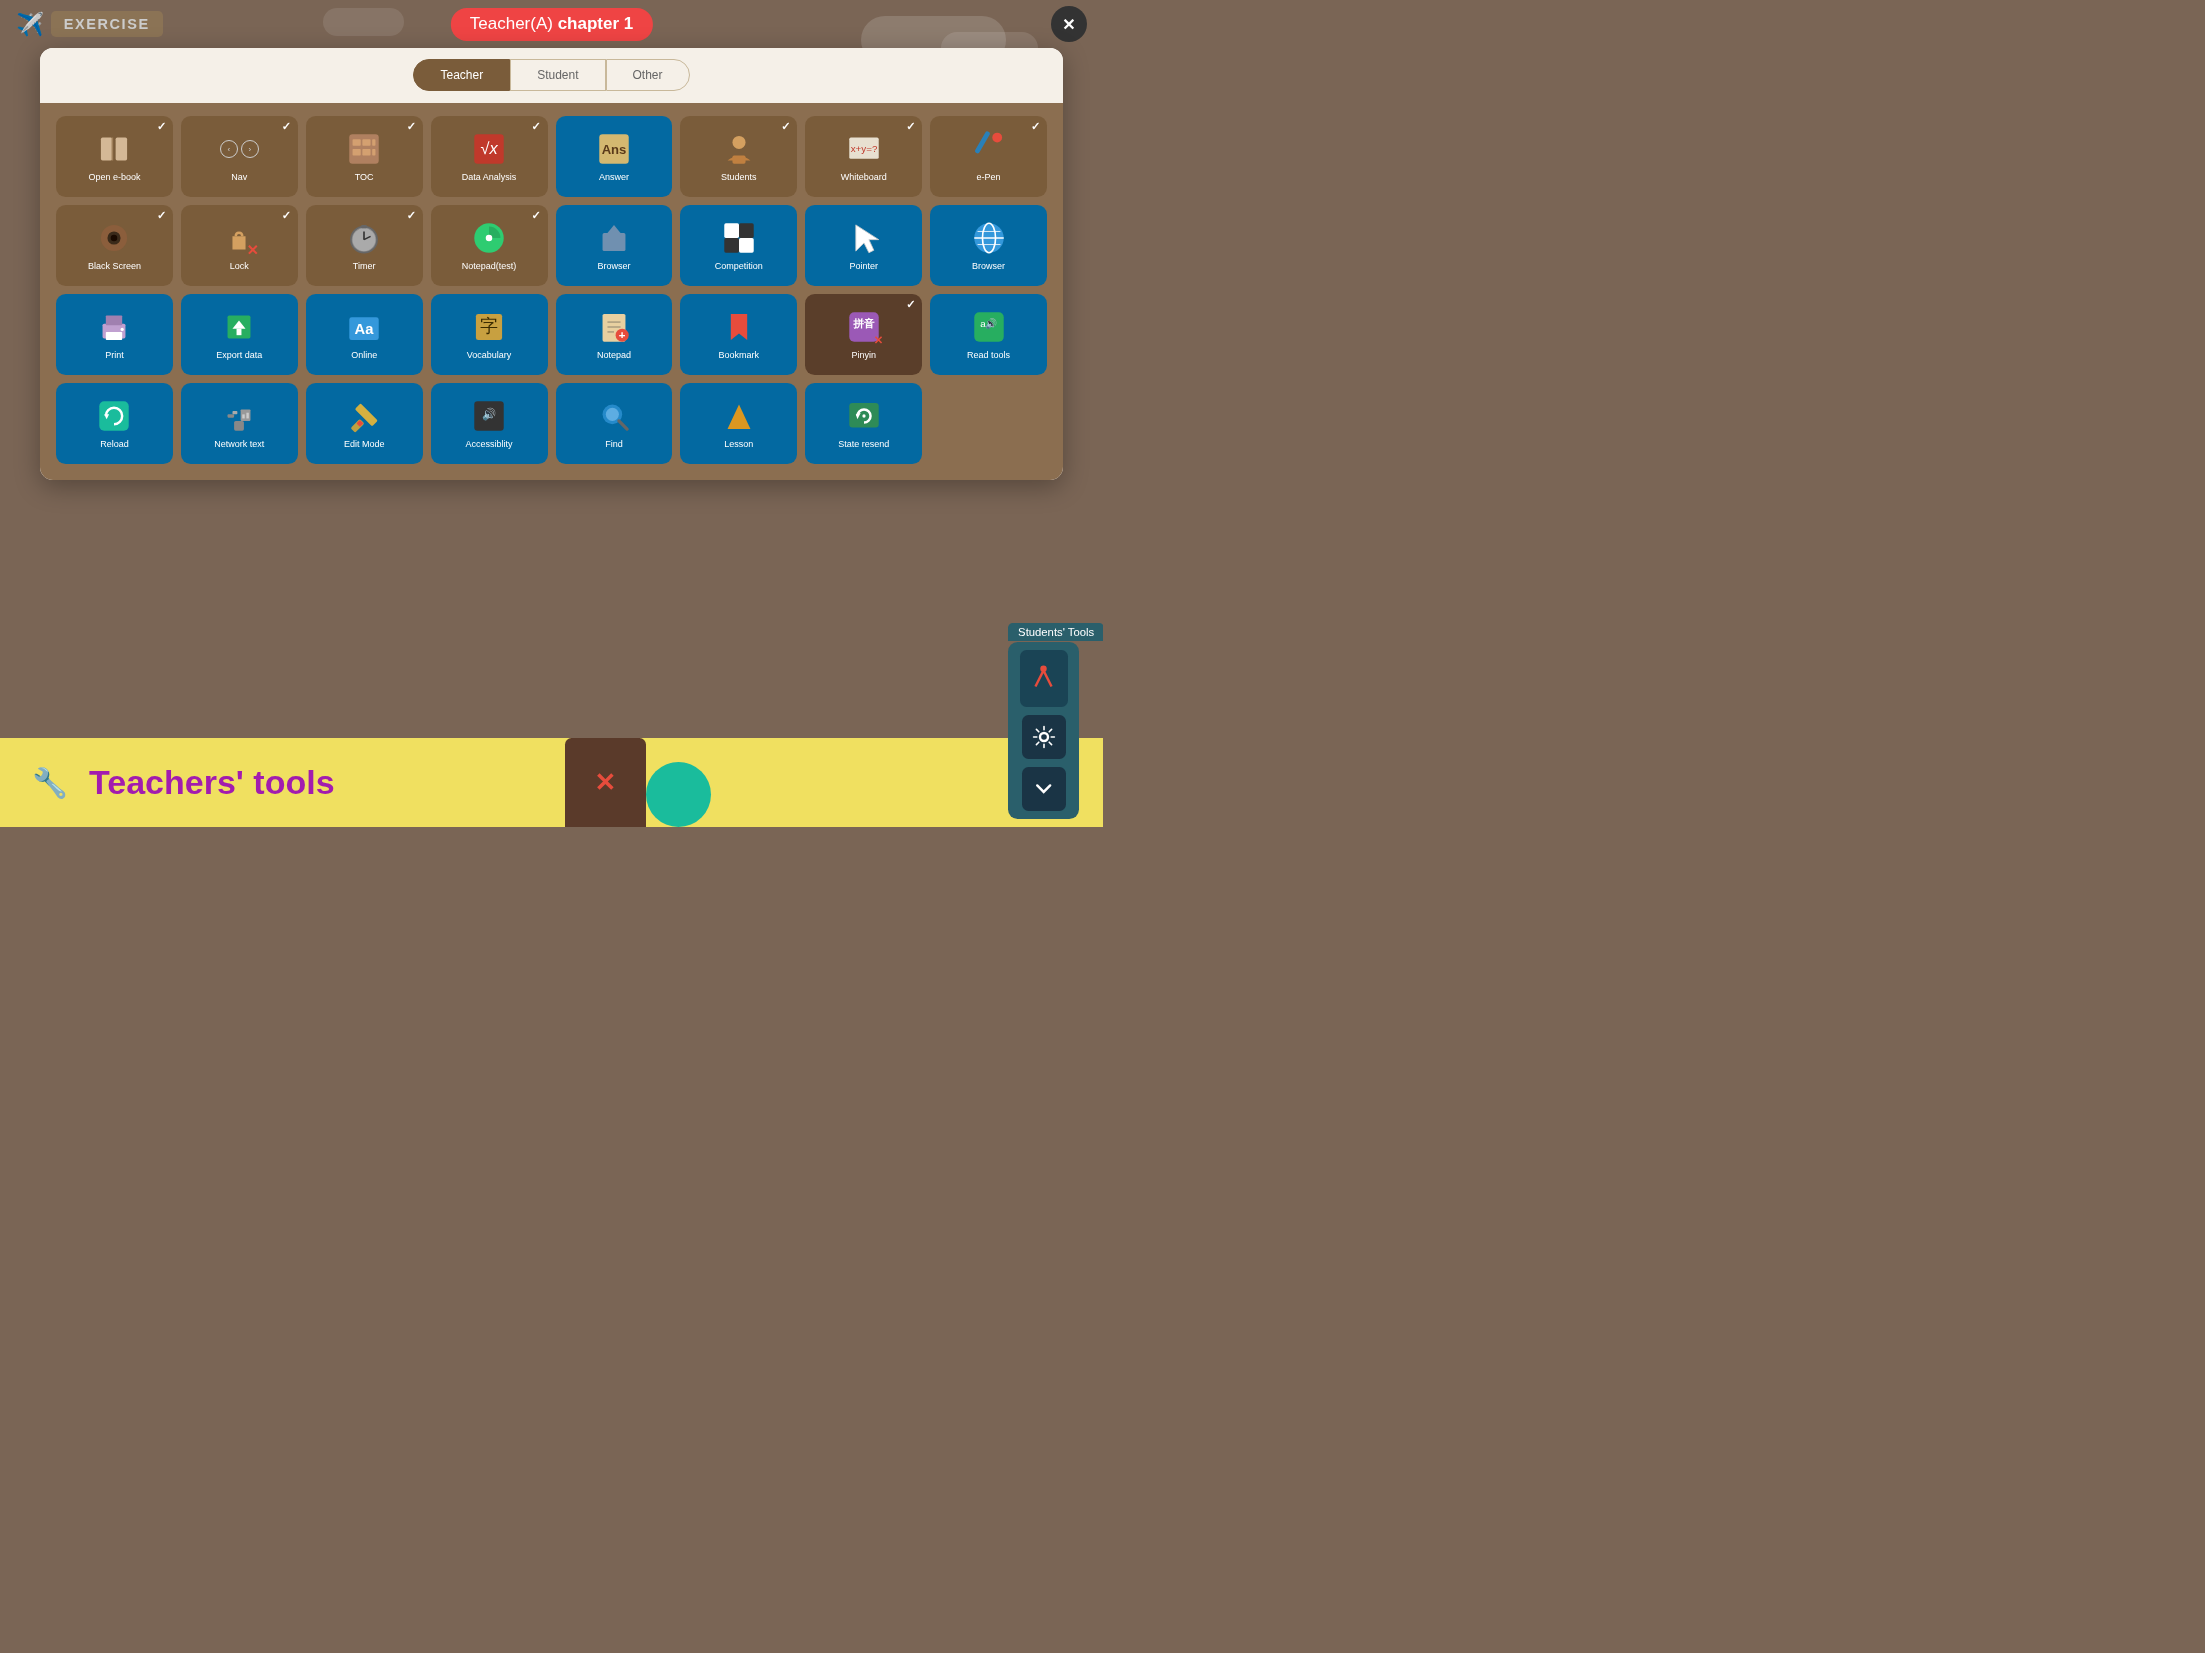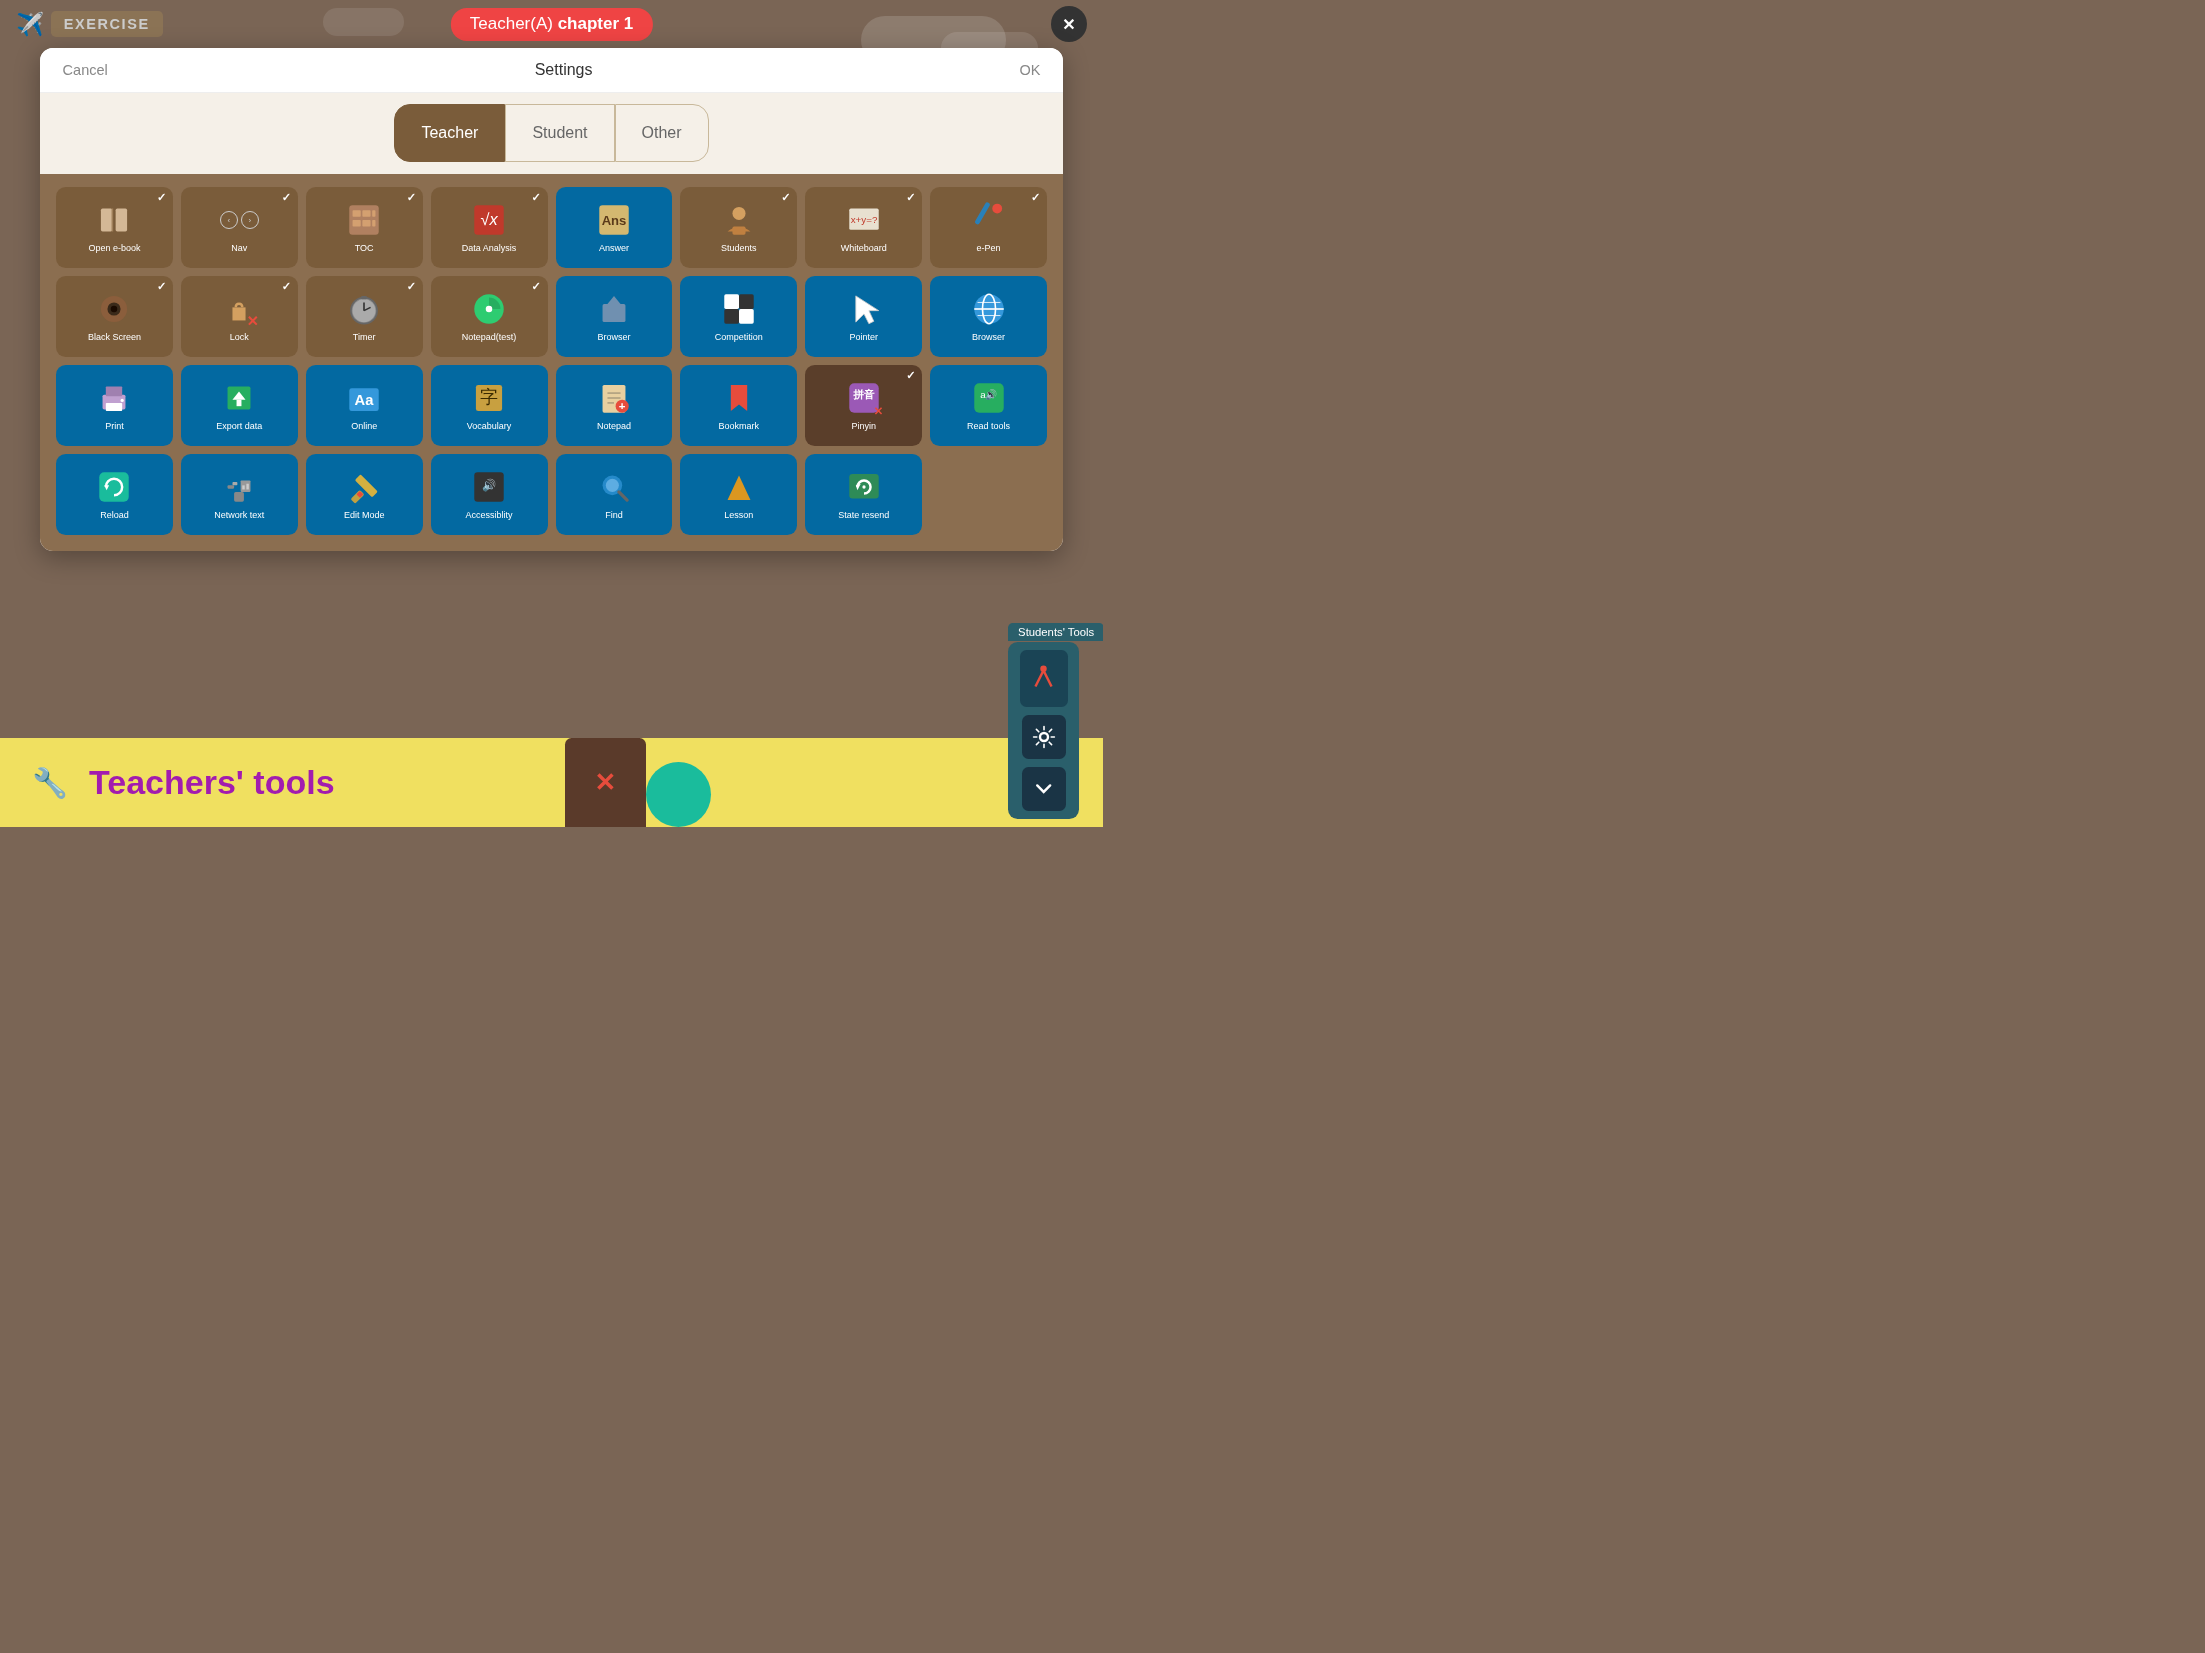--- a/index.html
+++ b/index.html
@@ -141,25 +141,25 @@
     .tabs-row {
       display: flex;
       justify-content: center;
       align-items: center;
       padding: 11.3px 0;
       background: #f5f0e8;
       gap: 0;
     }
 
     .tab-btn {
-      padding: 19px 26px;
+      padding: 8px 26px;
       border: 0.8px solid #c8b89a;
       background: transparent;
       color: #666;
-      font-size: 16px;
+      font-size: 12px;
       cursor: pointer;
       transition: background 0.2s;
     }
 
     .tab-btn:first-child {
       border-radius: 16px 0 0 16px;
     }
 
     .tab-btn:last-child {
       border-radius: 0 16px 16px 0;
@@ -328,25 +328,20 @@
   <div class="chapter-badge">
     <span class="teacher">Teacher(A) </span><strong>chapter 1</strong>
   </div>
 
   <div class="close-btn">✕</div>
 </div>
 
 <div class="page-title">Reading Comprehension</div>
 
 <div class="dialog">
-  <div class="dialog-header">
-    <span class="dialog-cancel">Cancel</span>
-    <span class="dialog-title">Settings</span>
-    <span class="dialog-ok">OK</span>
-  </div>
 
   <div class="tabs-row">
     <button class="tab-btn active">Teacher</button>
     <button class="tab-btn">Student</button>
     <button class="tab-btn">Other</button>
   </div>
 
   <div class="dialog-content">
     <div class="grid">
 

